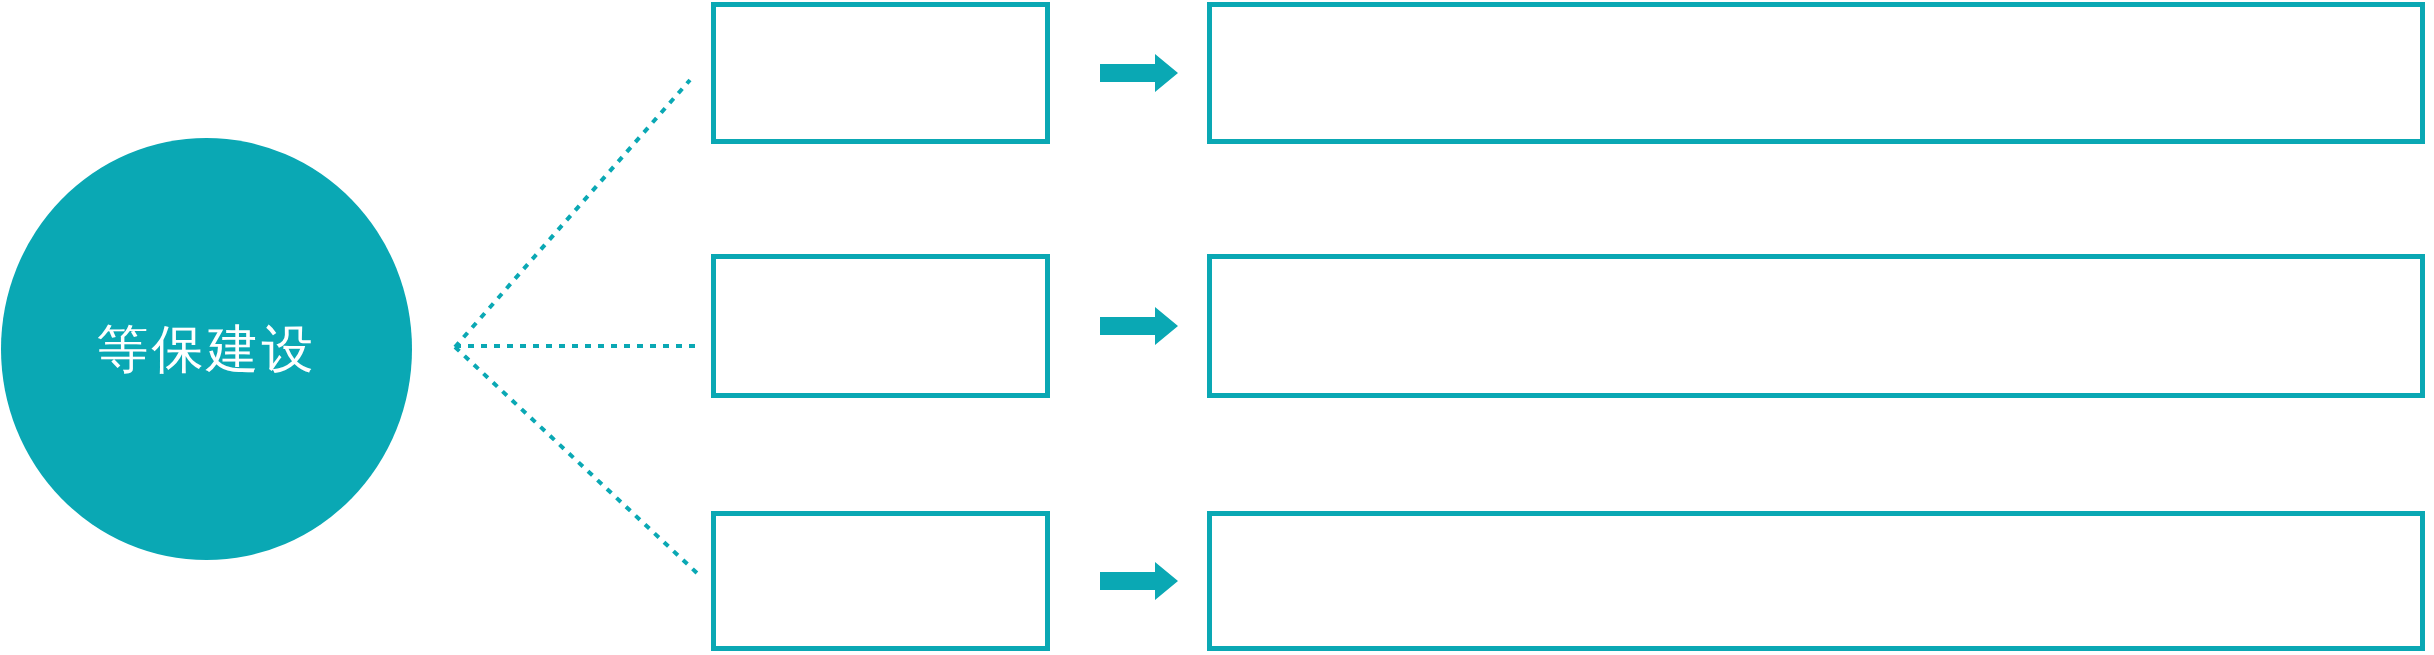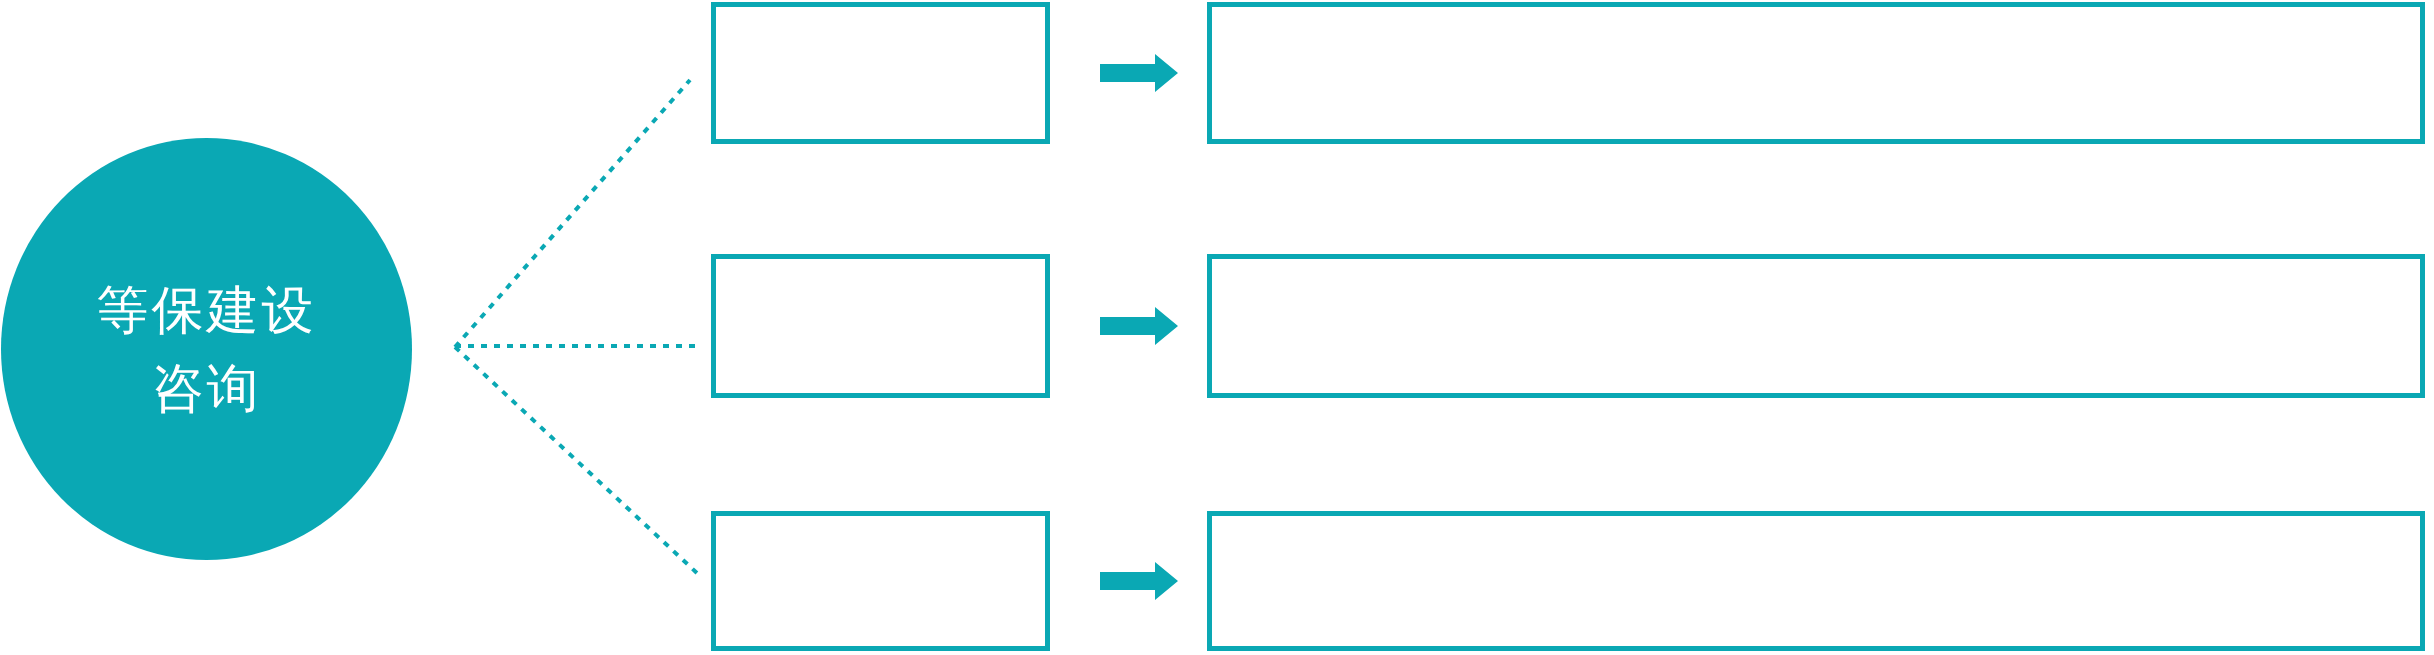--- a/index.html
+++ b/index.html
@@ -79,21 +79,20 @@
 
   <svg class="connectors" width="2434" height="655" viewBox="0 0 2434 655" xmlns="http://www.w3.org/2000/svg">
     <line class="conn" x1="455" y1="347" x2="690" y2="80"></line>
     <line class="conn" x1="455" y1="346" x2="702" y2="346"></line>
     <line class="conn" x1="455" y1="347" x2="698" y2="574"></line>
   </svg>
 
   <div class="circle">
     <div class="circle-label">
       <span>等保建设</span>
-      <span>咨询</span>
     </div>
   </div>
 
   <div class="box small-box r1">
     <span></span>
   </div>
   <svg class="arrow a1" viewBox="0 0 78 38" xmlns="http://www.w3.org/2000/svg">
     <polygon points="0,10 55,10 55,0 78,19 55,38 55,28 0,28"></polygon>
   </svg>
   <div class="box large-box r1">

